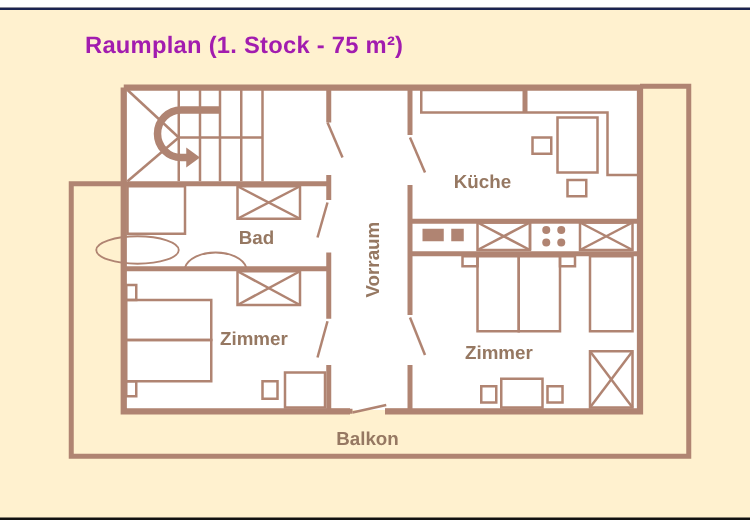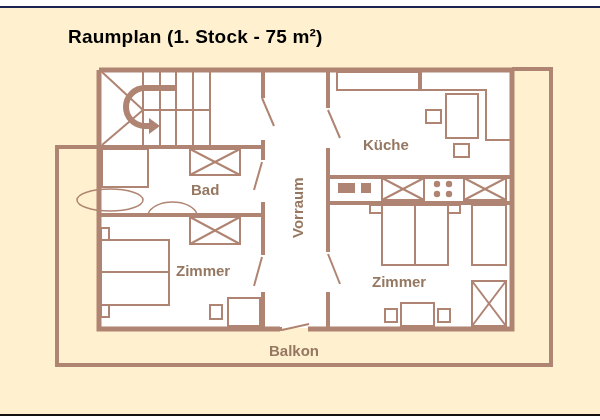--- a/index.html
+++ b/index.html
@@ -9,21 +9,21 @@
     font-family: "Liberation Sans", "DejaVu Sans", sans-serif;
   }
   .frame {
     position: absolute; left: 0; top: 6px; width: 600px; height: 406px;
     background: #fff1cf;
     border-top: 2px solid #1b2350;
     border-bottom: 2px solid #111111;
   }
   .title {
     position: absolute; left: 68px; top: 26px;
-    font-size: 19px; font-weight: bold; color: #000000;
+    font-size: 19px; font-weight: bold; color: #a21caf;
     letter-spacing: 0.2px;
   }
   svg.plan { position: absolute; left: 0; top: 0; }
   .room-label { font-family: "Liberation Sans", "DejaVu Sans", sans-serif; font-weight: bold; fill: #967862; }
 </style>
 </head>
 <body>
 
 <div class="frame"></div>
 

